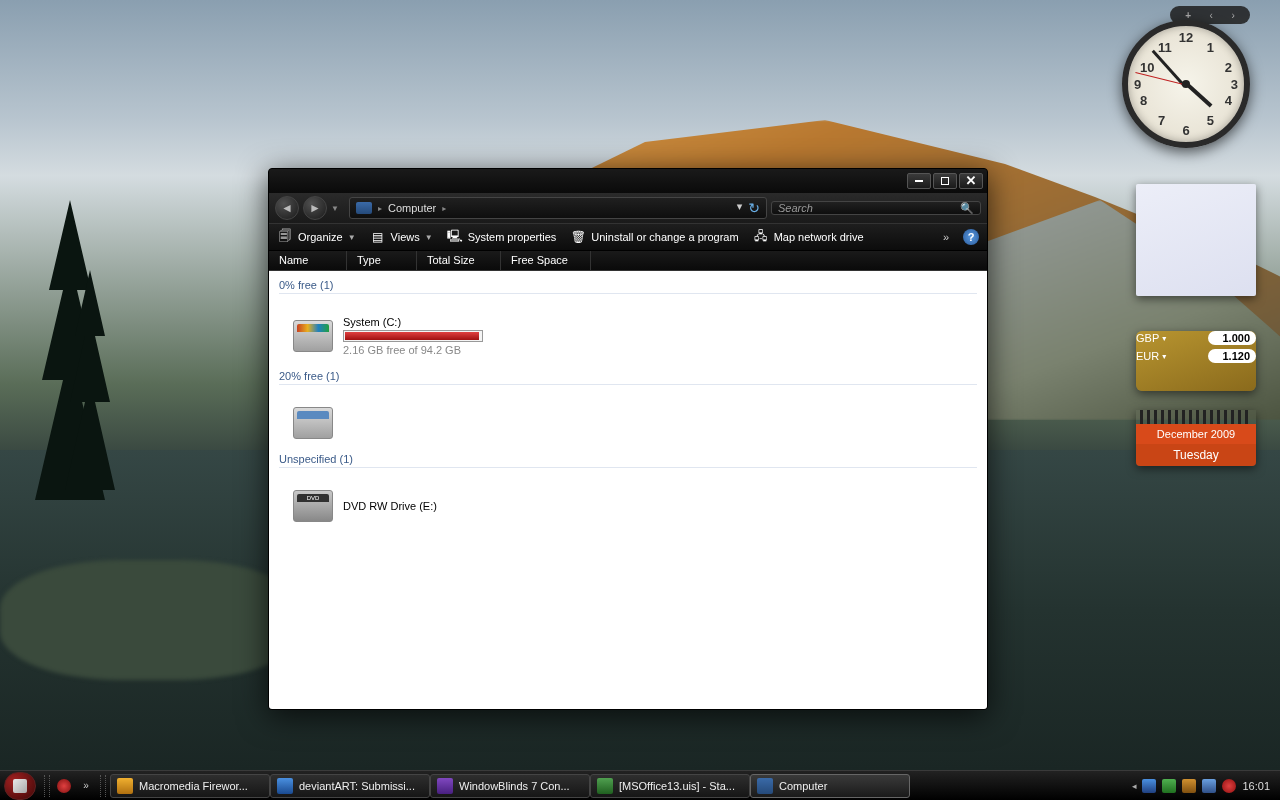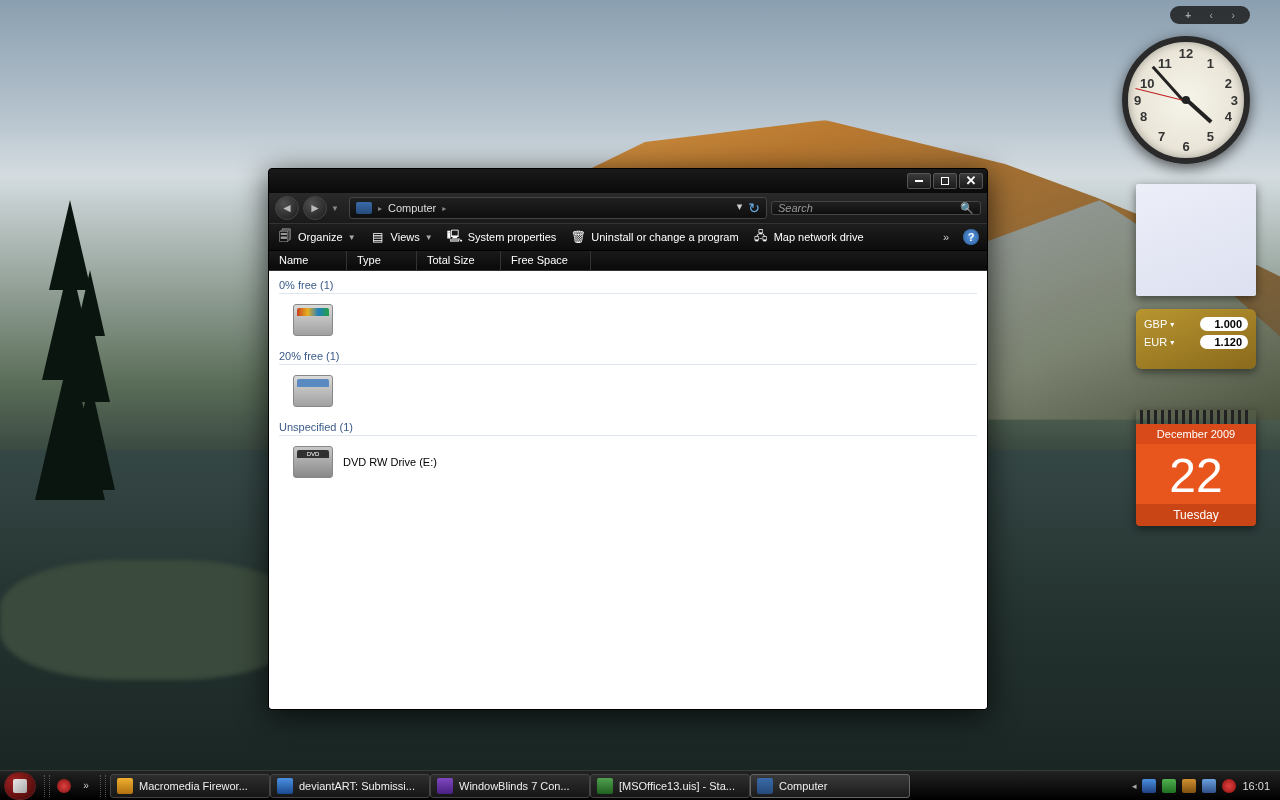--- a/index.html
+++ b/index.html
@@ -15,41 +15,41 @@
 .water { position:absolute; top:450px; left:0; width:100%; height:320px; background:linear-gradient(180deg,#354745 0%,#243330 50%,#1a2624 100%); }
 .rock { position:absolute; top:600px; left:300px; width:160px; height:60px; background:#5a6a55; border-radius:50%; filter:blur(1px);}
 .rock2 { position:absolute; top:560px; left:0; width:300px; height:120px; background:#3a4a3c; border-radius:40%; filter:blur(2px);}
 
 
 .gadget-bar { position:absolute; top:6px; right:30px; width:80px; height:18px; background:rgba(30,30,30,0.85); border-radius:9px; display:flex; align-items:center; justify-content:space-around; padding:0 6px;}
 .gadget-bar span { color:#aaa; font-size:10px;}
 .plus { font-weight:bold;}
 
 
-.clock { position:absolute; top:36px; right:30px; width:128px; height:128px; border-radius:50%; background:radial-gradient(circle,#f6f4ea 0%,#e8e3d5 70%,#c0bba8 100%); border:6px solid #2a2a2a; box-shadow:0 4px 14px rgba(0,0,0,0.6),inset 0 0 8px rgba(0,0,0,0.3); }
+.clock { position:absolute; top:20px; right:30px; width:128px; height:128px; border-radius:50%; background:radial-gradient(circle,#f6f4ea 0%,#e8e3d5 70%,#c0bba8 100%); border:6px solid #2a2a2a; box-shadow:0 4px 14px rgba(0,0,0,0.6),inset 0 0 8px rgba(0,0,0,0.3); }
 .clock .center { position:absolute; top:50%; left:50%; width:8px; height:8px; background:#222; border-radius:50%; transform:translate(-50%,-50%); z-index:5;}
 .hand { position:absolute; top:50%; left:50%; transform-origin:0% 50%; background:#222; }
 .hand.hour { width:32px; height:4px; transform:rotate(42deg) translateY(-50%); }
 .hand.min { width:48px; height:3px; transform:rotate(228deg) translateY(-50%); }
 .hand.sec { width:52px; height:1px; background:#c02020; transform:rotate(194deg) translateY(-50%); }
 .clock .num { position:absolute; font-size:13px; font-weight:bold; color:#333;}
 .clock .n12{top:4px;left:50%;transform:translateX(-50%);}
 .clock .n3{right:6px;top:50%;transform:translateY(-50%);}
 .clock .n6{bottom:4px;left:50%;transform:translateX(-50%);}
 .clock .n9{left:6px;top:50%;transform:translateY(-50%);}
 .clock .n1{top:14px;right:30px;} .clock .n2{top:34px;right:12px;}
 .clock .n4{bottom:34px;right:12px;} .clock .n5{bottom:14px;right:30px;}
 .clock .n7{bottom:14px;left:30px;} .clock .n8{bottom:34px;left:12px;}
 .clock .n10{top:34px;left:12px;} .clock .n11{top:14px;left:30px;}
 
 
 .note { position:absolute; top:184px; right:24px; width:120px; height:112px; background:linear-gradient(160deg,#eceef8 0%,#dde0f0 100%); box-shadow:0 3px 10px rgba(0,0,0,0.5); border-radius:2px;}
 
 
-.currency { position:absolute; top:309px; right:24px; width:120px; height:60px; background:linear-gradient(160deg,#b89530 0%,#8a6a1c 100%); border-radius:6px; box-shadow:0 3px 10px rgba(0,0,0,0.5); padding:8px; font-size:11px; color:#fff;}
+.currency { position:absolute; top:331px; right:24px; width:120px; height:60px; background:linear-gradient(160deg,#b89530 0%,#8a6a1c 100%); border-radius:6px; box-shadow:0 3px 10px rgba(0,0,0,0.5); font-size:11px; color:#fff;}
 .currency-row{display:flex;justify-content:space-between;align-items:center;margin-bottom:4px;}
 .currency-row .lbl{display:flex;align-items:center;gap:3px;}
 .currency-row .val{background:#fff;color:#000;padding:1px 6px;border-radius:7px;min-width:48px;text-align:right;font-weight:bold;}
 .dd{font-size:8px;}
 
 
 .calendar { position:absolute; top:410px; right:24px; width:120px; box-shadow:0 3px 10px rgba(0,0,0,0.5); border-radius:0 0 4px 4px; overflow:visible;}
 .cal-binding{height:14px;background:repeating-linear-gradient(90deg,#222 0 3px,transparent 3px 7px); margin:0 4px;}
 .cal-header{background:#d84a1a;color:#fff;font-size:11px;text-align:center;padding:4px 0;}
 .cal-day{background:#e8561e;color:#fff;text-align:center;padding:8px 0 4px;}
@@ -80,21 +80,21 @@
 .tool-item{display:flex;align-items:center;gap:5px;cursor:pointer;}
 .tool-icon{width:16px;height:16px;display:flex;align-items:center;justify-content:center;font-size:12px;}
 .tool-drop{color:#aaa;font-size:8px;}
 .tool-more{margin-left:auto;color:#ccc;}
 .help-ic{width:16px;height:16px;border-radius:50%;background:radial-gradient(circle,#5a9ae0,#2a5a9a);display:flex;align-items:center;justify-content:center;color:#fff;font-size:11px;font-weight:bold;}
 
 .headers { height:20px; background:linear-gradient(#1a1a1a,#0a0a0a); display:flex; border-bottom:1px solid #333;}
 .hdr { color:#fff; font-size:11px; padding:3px 10px; border-right:1px solid #333; cursor:pointer;}
 
 .content { flex:1; background:#fff; overflow:auto; padding:4px 10px 10px 10px; color:#000; font-size:11px;}
-.group-hdr { color:#3a5a88; font-size:11px; padding:4px 0 2px; border-bottom:1px solid #e0e6f0; margin-bottom:6px;}
+.group-hdr { color:#3a5a88; font-size:11px; padding:4px 0 2px; border-bottom:1px solid #e0e6f0; margin-bottom:18px;}
 .drive-row { display:flex; align-items:center; gap:10px; padding:4px 0 10px 14px;}
 .drive-icon { width:40px; height:32px; background:linear-gradient(#dadada,#a0a0a0); border-radius:3px; border:1px solid #888; position:relative;}
 .drive-icon::before { content:""; position:absolute; top:3px; left:3px; right:3px; height:8px; background:#5a8ac0; border-radius:2px 2px 0 0;}
 .drive-icon.sys::before{ background:linear-gradient(90deg,#c84020,#e8b020,#2080c0,#20a040);}
 .drive-icon.dvd { background:linear-gradient(#c8c8c8,#888);}
 .drive-icon.dvd::before { background:#303030; content:"DVD"; color:#fff; font-size:6px; text-align:center; line-height:8px;}
 .drive-info { display:flex; flex-direction:column; gap:2px;}
 .drive-name { color:#000;}
 .drive-bar { width:140px; height:12px; border:1px solid #999; background:#f4f4f4; position:relative;}
 .drive-bar .fill { position:absolute; inset:1px auto 1px 1px; }
@@ -167,23 +167,20 @@
         <span>EUR</span>
         <span class="dd">▾</span>
       </span>
     <span class="val">1.120</span>
   </div>
 </div>
 
 <div class="calendar">
   <div class="cal-binding"></div>
   <div class="cal-header">December 2009</div>
-  <div class="cal-day">
-      <div class="big">22</div>
-    </div>
   <div class="cal-dow">Tuesday</div>
 </div>
 
 <div class="window">
   <div class="titlebar">
     <div class="tbtn">
         <div class="min-line"></div>
       </div>
     <div class="tbtn">
         <div class="max-sq"></div>
@@ -240,20 +237,27 @@
   <div class="headers">
     <div class="hdr" style="width:78px">Name</div>
     <div class="hdr" style="width:70px">Type</div>
     <div class="hdr" style="width:84px">Total Size</div>
     <div class="hdr" style="width:90px">Free Space</div>
   </div>
   <div class="content" id="drive-content">
       <div class="group-hdr">0% free (1)</div>
       <div class="drive-row">
         <div class="drive-icon sys"></div>
+        <div class="drive-info">
+          <div class="drive-name">System (C:)</div>
+          <div class="drive-bar">
+            <div class="fill red"></div>
+          </div>
+          <div class="drive-stats">2.16 GB free of 94.2 GB</div>
+        </div>
       </div>
       <div class="group-hdr">20% free (1)</div>
       <div class="drive-row">
         <div class="drive-icon "></div>
       </div>
       <div class="group-hdr">Unspecified (1)</div>
       <div class="drive-row">
         <div class="drive-icon dvd"></div>
         <div class="drive-info">
           <div class="drive-name">DVD RW Drive (E:)</div>

